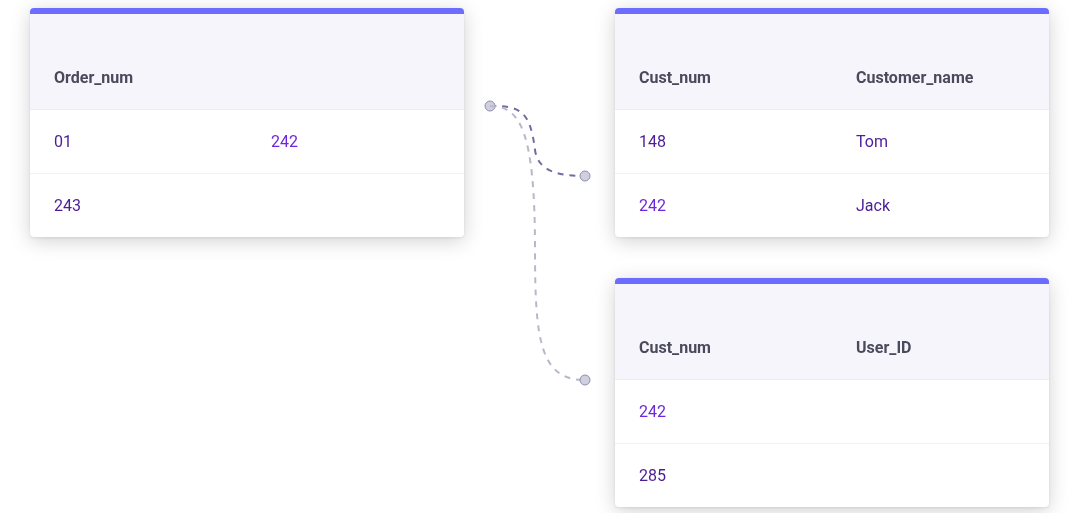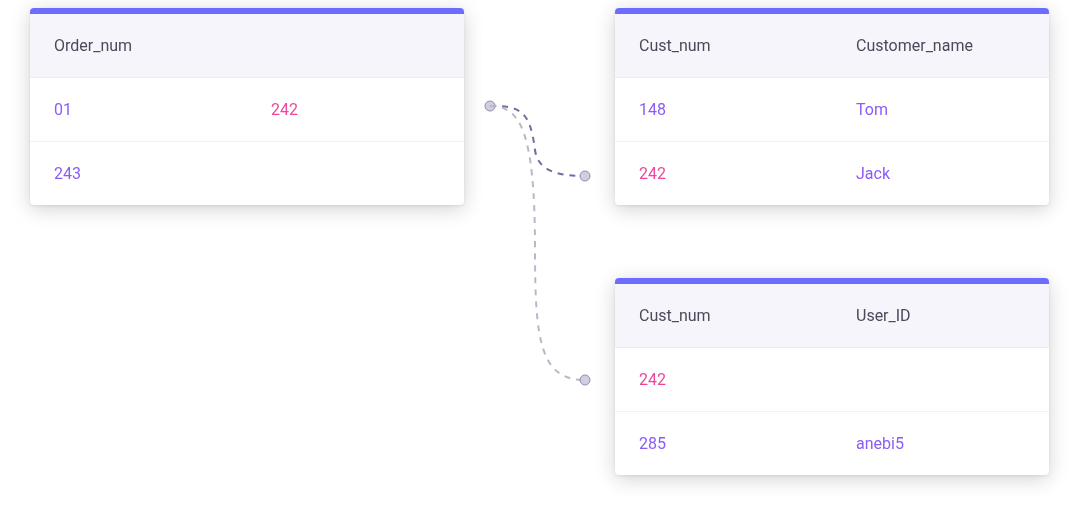--- a/index.html
+++ b/index.html
@@ -30,29 +30,30 @@
   }
   .table-row {
     display: flex;
     border-bottom: 1px solid #f1f1f6;
   }
   .table-row:last-child { border-bottom: none; }
   .th, .td {
     flex: 1 1 50%;
     padding: 22px 24px;
     font-size: 16px;
-    color: #8b5cf6;
+    color: #4c1d95;
     white-space: nowrap;
   }
   .th {
-    font-weight: 400;
+    font-weight: 700;
     color: #4a4a5c;
+    margin-top: 32px;
   }
   .td.link {
-    color: #ec4899;
+    color: #6d28d9;
   }
 
   
   #table-orders { left: 30px; top: 8px; width: 434px; }
   #table-customers { left: 615px; top: 8px; width: 434px; }
   #table-users { left: 615px; top: 278px; width: 434px; }
 
   
   svg.connectors {
     position: absolute;
@@ -103,21 +104,20 @@
   <div class="table-topbar"></div>
   <div class="table-header-row">
     <div class="th">Cust_num</div>
     <div class="th">User_ID</div>
   </div>
   <div class="table-row">
     <div class="td link">242</div>
   </div>
   <div class="table-row">
     <div class="td">285</div>
-    <div class="td">anebi5</div>
   </div>
 </div>
 
 <svg class="connectors">
 
   <path d="M 490 106
            C 520 106, 530 110, 535 150
            C 538 172, 560 176, 585 176" fill="none" stroke="#6e6ea0" stroke-width="2" stroke-dasharray="6 6"></path>
   <circle class="node" cx="490" cy="106" r="5"></circle>
   <circle class="node" cx="585" cy="176" r="5"></circle>

